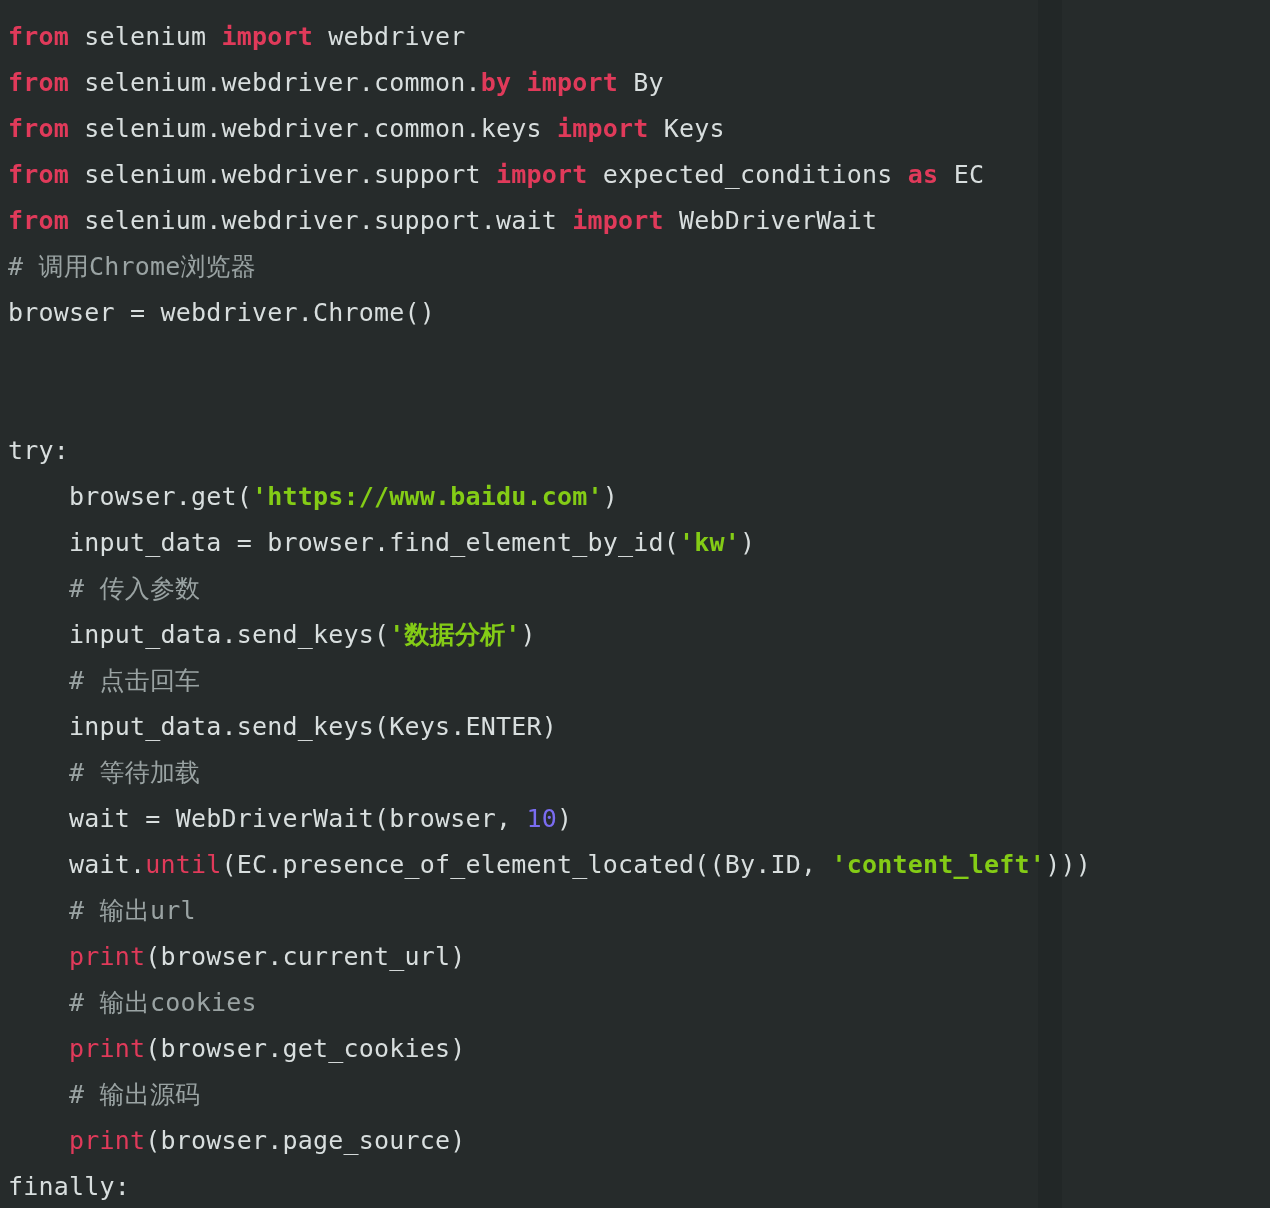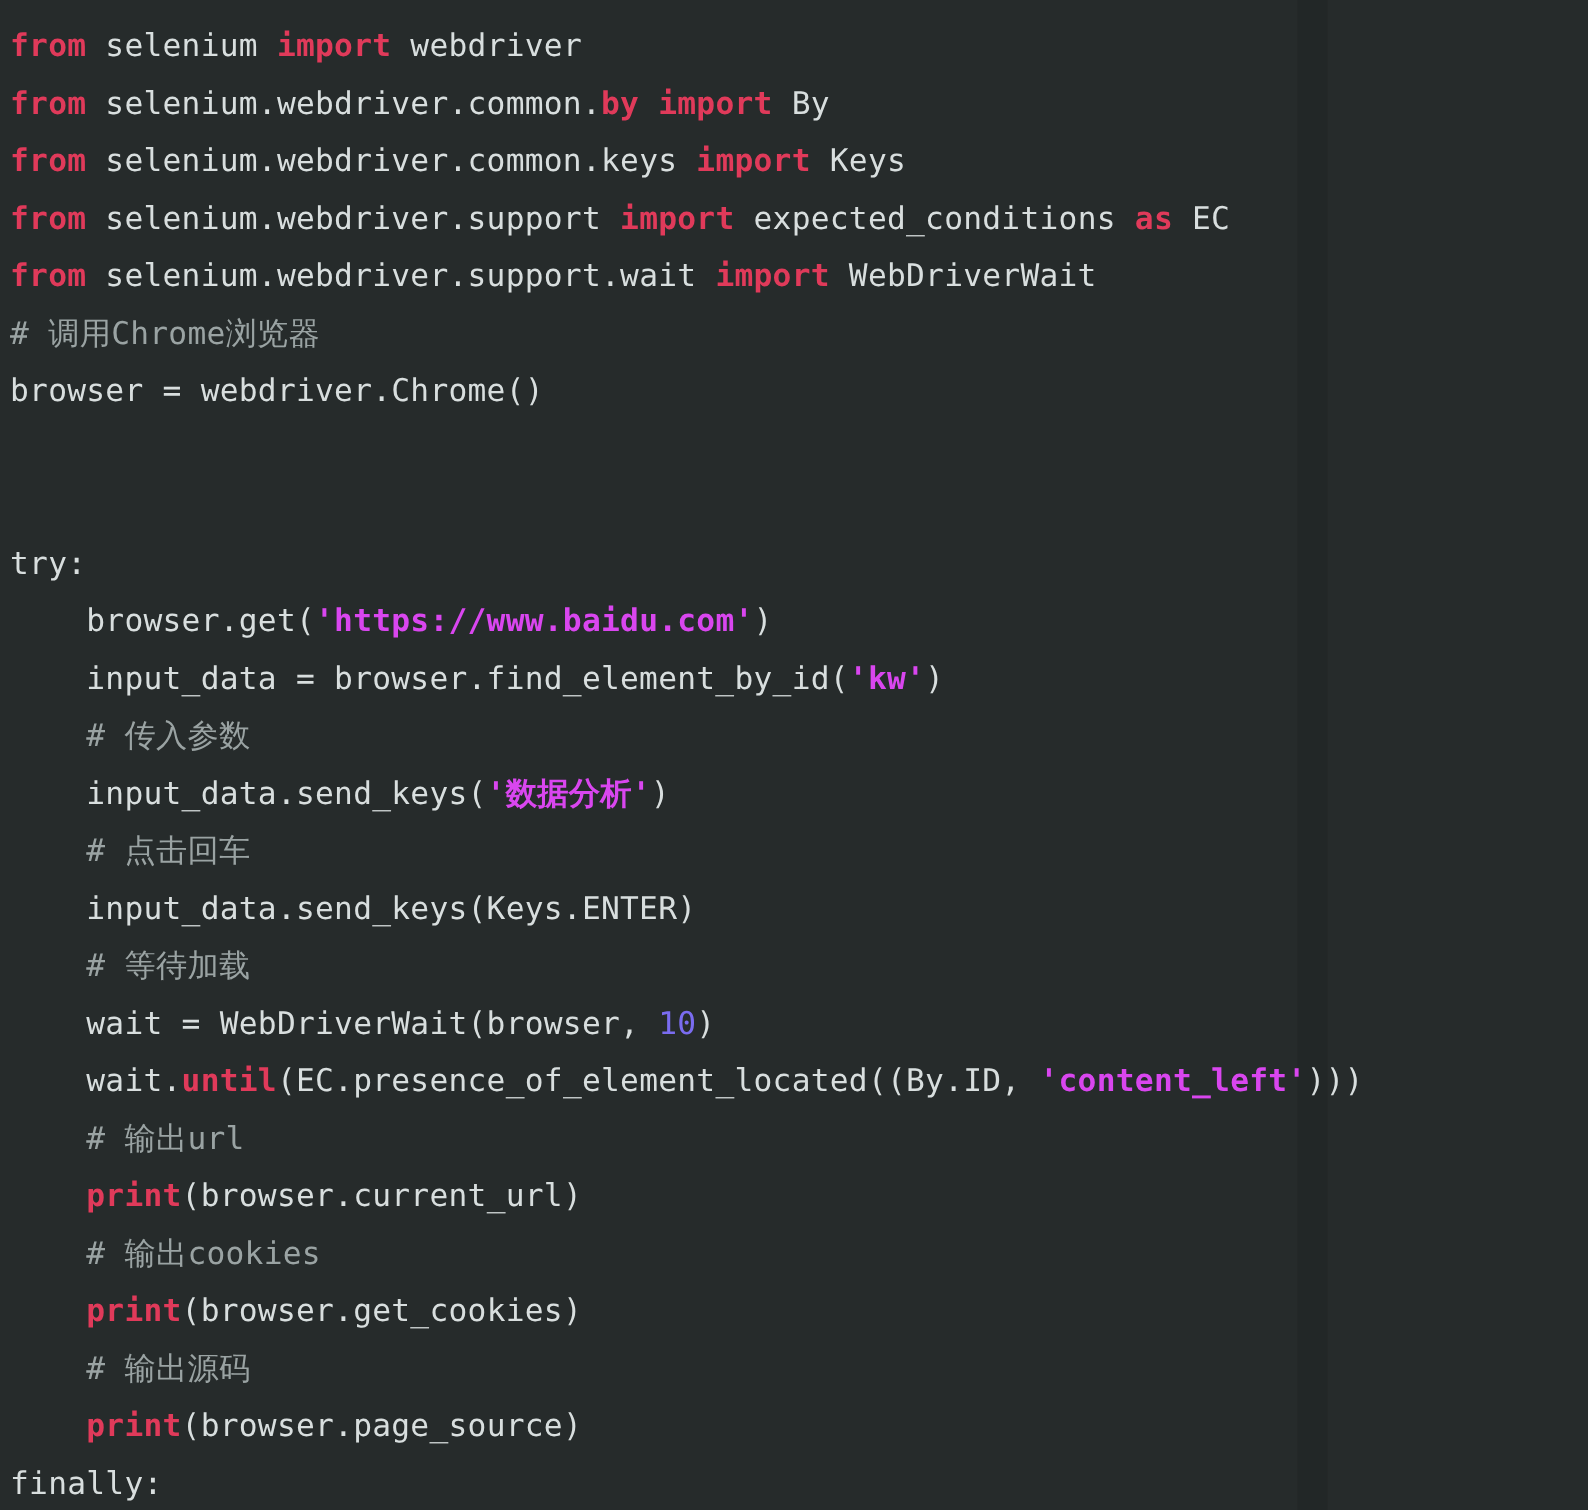--- a/index.html
+++ b/index.html
@@ -44,23 +44,23 @@
   .line {
     display: block;
     height: 46px;
     padding-left: 8px;
     white-space: pre;
   }
   .tok { white-space: pre; }
   .kw   { color: #e03a5a; font-weight: bold; }
   .plain{ color: #d8dede; }
   .com  { color: #9aa3a3; }
-  .str  { color: #d946ef; font-weight: bold; }
+  .str  { color: #84cc16; font-weight: bold; }
   .num  { color: #7a6cf0; font-weight: normal; }
-  .fn   { color: #e03a5a; font-weight: bold; }
+  .fn   { color: #e03a5a; font-weight: normal; }
 </style>
 </head>
 <body>
 
 <div id="editor">
   <div id="right-edge"></div>
   <pre id="code"><span class="line"><span class="tok kw">from</span><span class="tok plain"> selenium </span><span class="tok kw">import</span><span class="tok plain"> webdriver</span></span><span class="line"><span class="tok kw">from</span><span class="tok plain"> selenium.webdriver.common.</span><span class="tok kw">by</span><span class="tok plain"> </span><span class="tok kw">import</span><span class="tok plain"> By</span></span><span class="line"><span class="tok kw">from</span><span class="tok plain"> selenium.webdriver.common.keys </span><span class="tok kw">import</span><span class="tok plain"> Keys</span></span><span class="line"><span class="tok kw">from</span><span class="tok plain"> selenium.webdriver.support </span><span class="tok kw">import</span><span class="tok plain"> expected_conditions </span><span class="tok kw">as</span><span class="tok plain"> EC</span></span><span class="line"><span class="tok kw">from</span><span class="tok plain"> selenium.webdriver.support.wait </span><span class="tok kw">import</span><span class="tok plain"> WebDriverWait</span></span><span class="line"><span class="tok com"># 调用Chrome浏览器</span></span><span class="line"><span class="tok plain">browser = webdriver.Chrome()</span></span><span class="line">&nbsp;</span><span class="line">&nbsp;</span><span class="line"><span class="tok plain">try:</span></span><span class="line"><span class="tok plain">    browser.get(</span><span class="tok str">'https://www.baidu.com'</span><span class="tok plain">)</span></span><span class="line"><span class="tok plain">    input_data = browser.find_element_by_id(</span><span class="tok str">'kw'</span><span class="tok plain">)</span></span><span class="line"><span class="tok com">    # 传入参数</span></span><span class="line"><span class="tok plain">    input_data.send_keys(</span><span class="tok str">'数据分析'</span><span class="tok plain">)</span></span><span class="line"><span class="tok com">    # 点击回车</span></span><span class="line"><span class="tok plain">    input_data.send_keys(Keys.ENTER)</span></span><span class="line"><span class="tok com">    # 等待加载</span></span><span class="line"><span class="tok plain">    wait = WebDriverWait(browser, </span><span class="tok num">10</span><span class="tok plain">)</span></span><span class="line"><span class="tok plain">    wait.</span><span class="tok fn">until</span><span class="tok plain">(EC.presence_of_element_located((By.ID, </span><span class="tok str">'content_left'</span><span class="tok plain">)))</span></span><span class="line"><span class="tok com">    # 输出url</span></span><span class="line"><span class="tok plain">    </span><span class="tok fn">print</span><span class="tok plain">(browser.current_url)</span></span><span class="line"><span class="tok com">    # 输出cookies</span></span><span class="line"><span class="tok plain">    </span><span class="tok fn">print</span><span class="tok plain">(browser.get_cookies)</span></span><span class="line"><span class="tok com">    # 输出源码</span></span><span class="line"><span class="tok plain">    </span><span class="tok fn">print</span><span class="tok plain">(browser.page_source)</span></span><span class="line"><span class="tok plain">finally:</span></span></pre>
 </div>
 
 </body></html>

